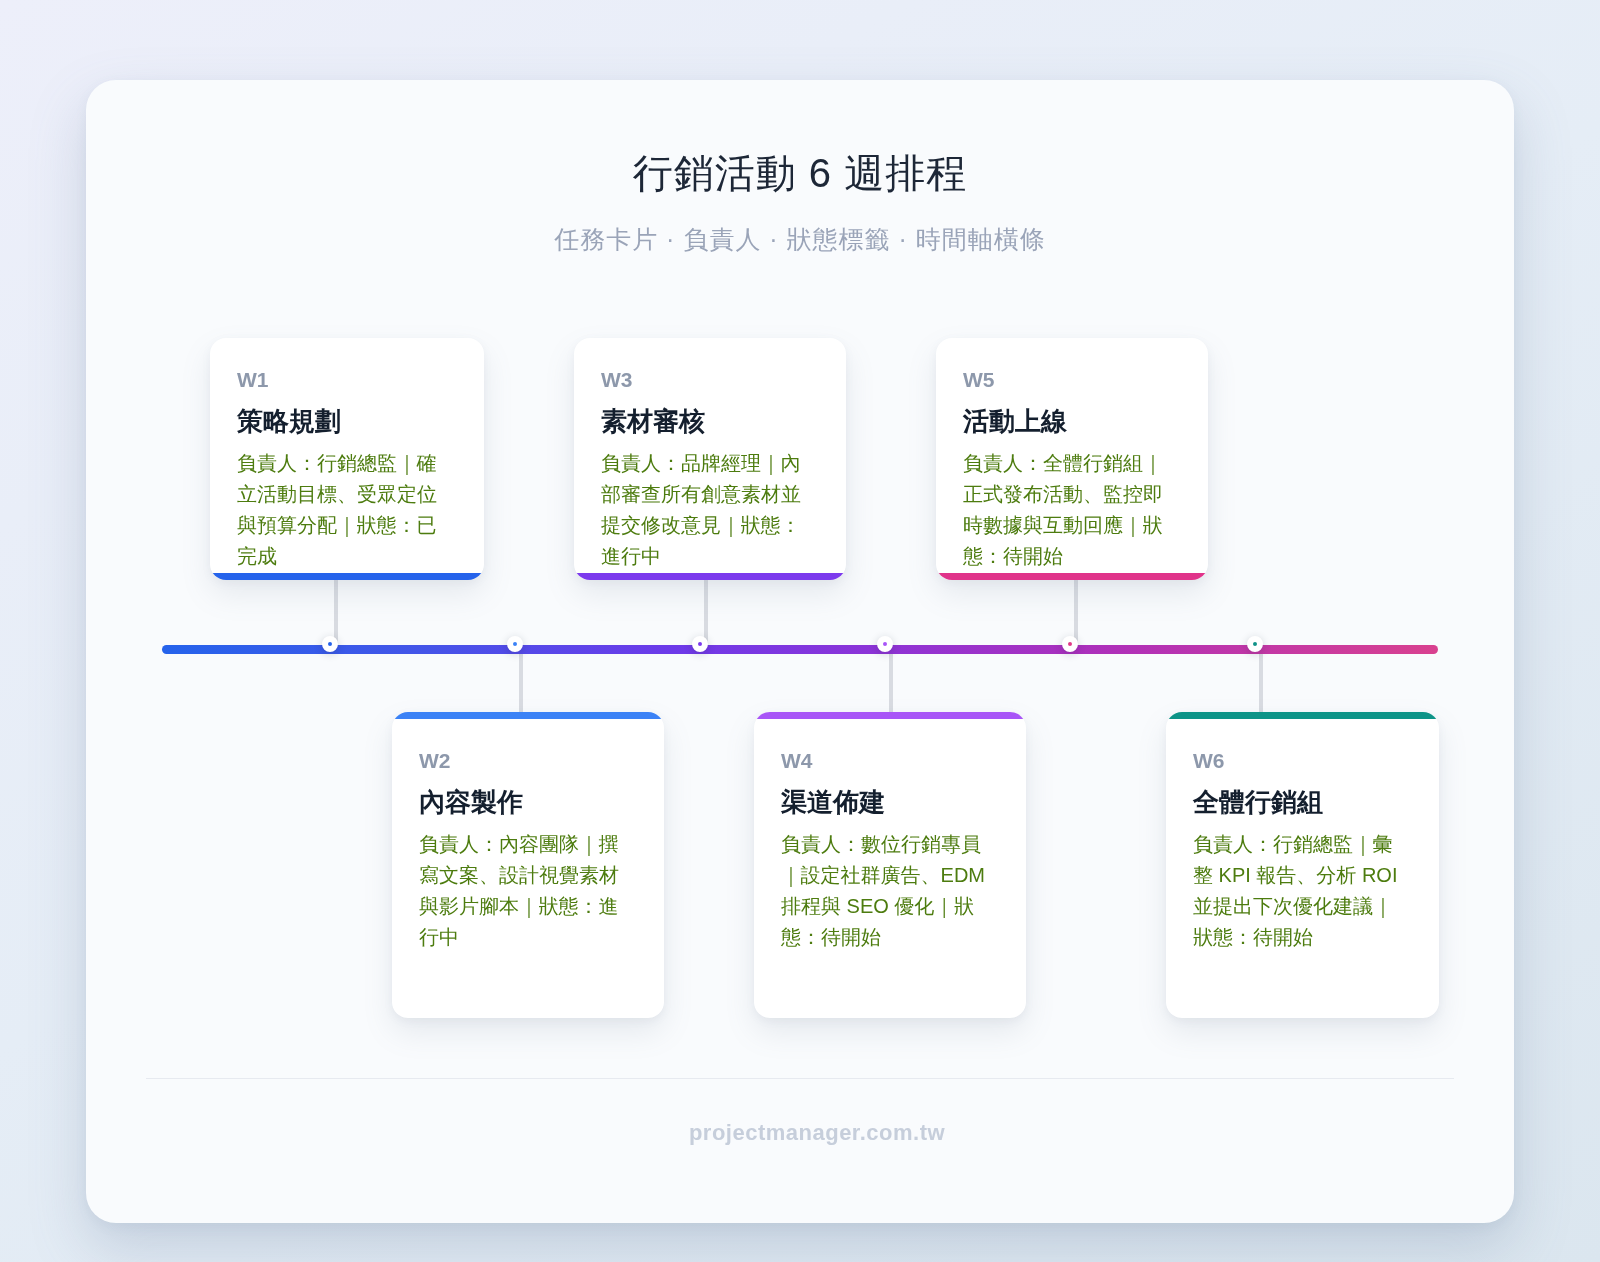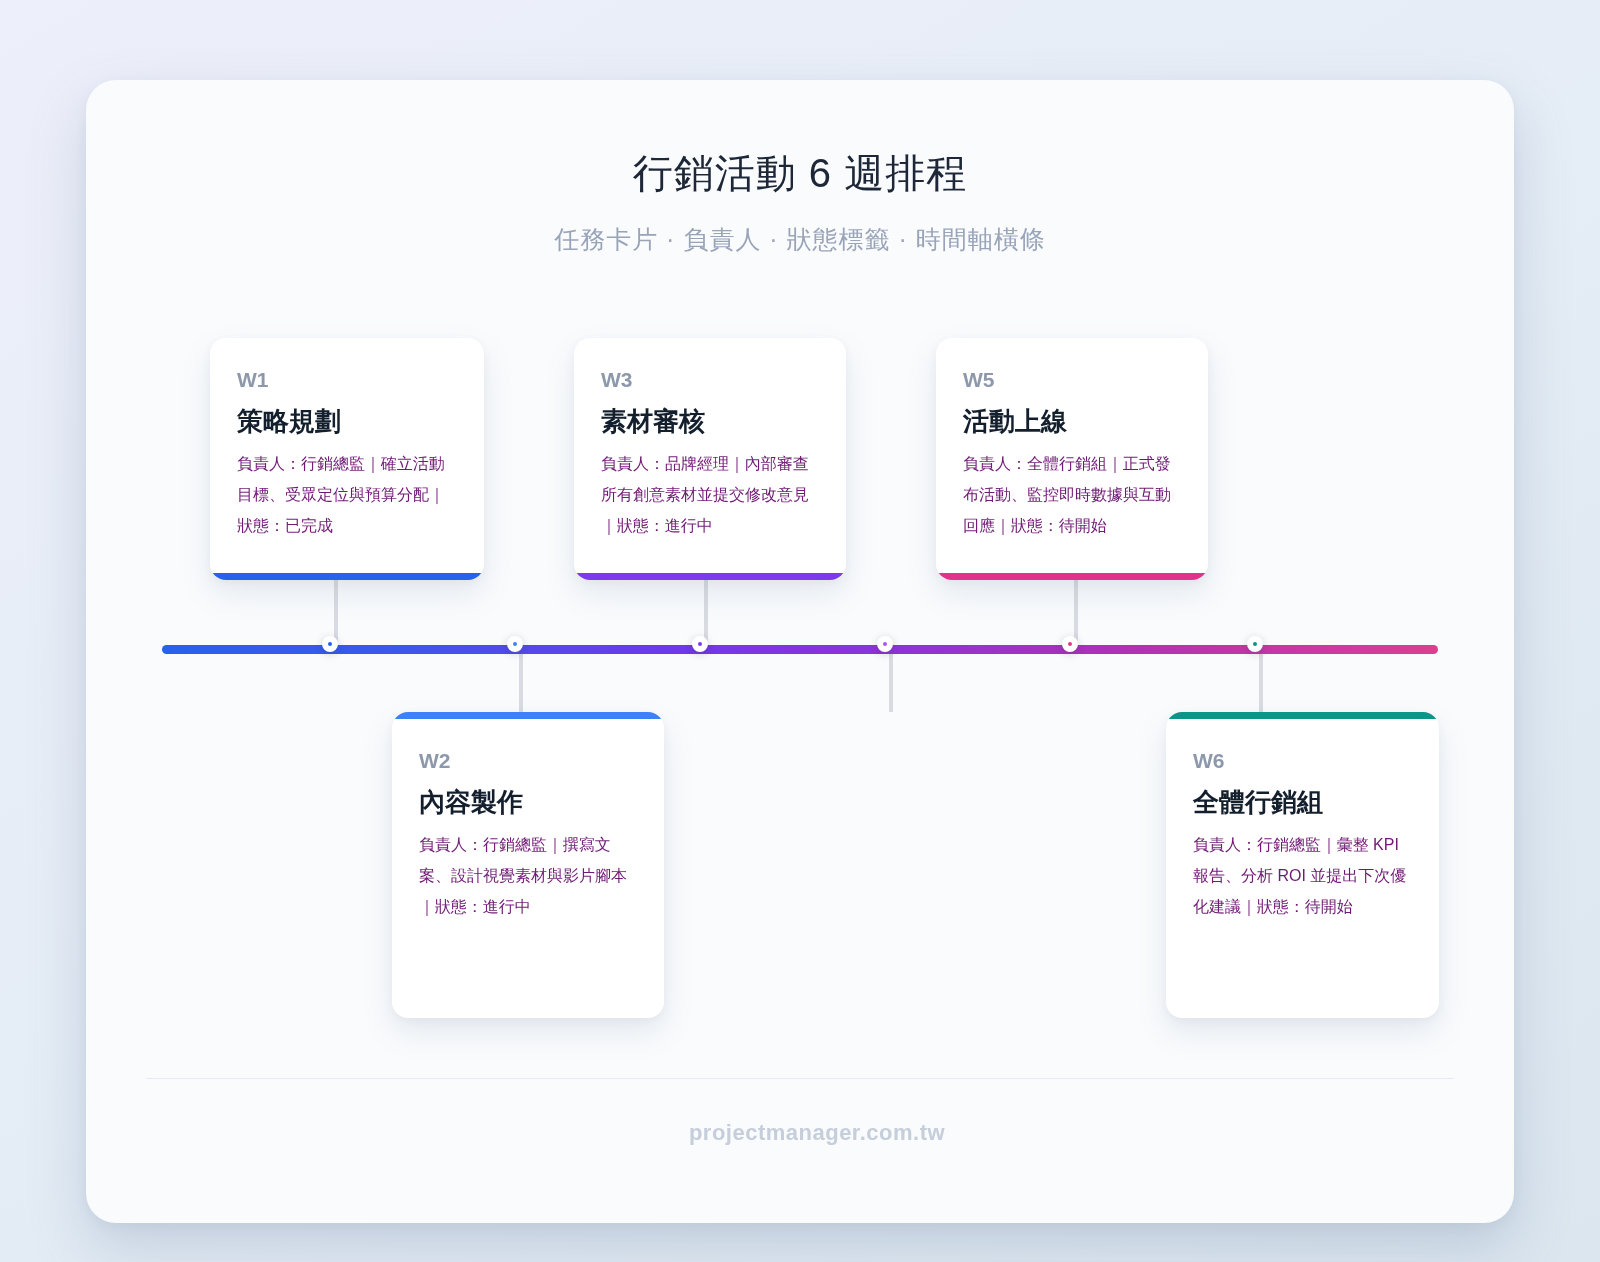--- a/index.html
+++ b/index.html
@@ -30,21 +30,21 @@
   .row-bottom { top:712px; height:306px; }
   .card-w1 { left:210px;  width:274px; }
   .card-w3 { left:574px;  width:272px; }
   .card-w5 { left:936px;  width:272px; }
   .card-w2 { left:392px;  width:272px; }
   .card-w4 { left:754px;  width:272px; }
   .card-w6 { left:1166px; width:273px; }
   .pad { padding:30px 30px 0 27px; }
   .week  { font-size:21px; font-weight:600; color:#8d98ab; }
   .card-title { font-size:26px; font-weight:700; color:#141f2e; margin-top:12px; }
-  .card-desc  { font-size:16px; color:#701a75; line-height:31px; margin-top:9px; }
+  .card-desc  { font-size:20px; color:#4d7c0f; line-height:31px; margin-top:9px; }
   .accent { position:absolute; left:0; right:0; height:7px; }
   .accent.b { bottom:0; }
   .accent.t { top:0; }
   .timeline-bar {
     position:absolute; left:162px; top:645px; width:1276px; height:9px; border-radius:6px;
     background:linear-gradient(90deg,#2563eb 0%,#4355e8 20%,#6d3ae9 40%,#8b34d8 55%,#b030b8 75%,#d9418f 100%);
   }
   .connector { position:absolute; width:4px; background:#d8dbe1; }
   .conn-up   { top:580px; height:66px; }
   .conn-down { top:654px; height:58px; }
@@ -112,24 +112,32 @@
       <div class="card-desc">負責人：全體行銷組｜正式發布活動、監控即時數據與互動回應｜狀態：待開始</div>
     </div>
     <div class="accent b" style="background-color: rgb(224, 51, 138);"></div>
   </div>
 
   <div class="card row-bottom card-w2">
     <div class="accent t" style="background-color: rgb(59, 130, 246);"></div>
     <div class="pad" style="padding-top:37px;">
       <div class="week">W2</div>
       <div class="card-title">內容製作</div>
-      <div class="card-desc">負責人：行銷總監｜撰寫文案、設計視覺素材與影片腳本｜狀態：進行中</div>
+      <div class="card-desc">負責人：內容團隊｜撰寫文案、設計視覺素材與影片腳本｜狀態：進行中</div>
     </div>
   </div>
 
+  <div class="card row-bottom card-w4">
+    <div class="accent t" style="background-color: rgb(168, 85, 247);"></div>
+    <div class="pad" style="padding-top:37px;">
+      <div class="week">W4</div>
+      <div class="card-title">渠道佈建</div>
+      <div class="card-desc">負責人：數位行銷專員｜設定社群廣告、EDM 排程與 SEO 優化｜狀態：待開始</div>
+    </div>
+  </div>
 
   <div class="card row-bottom card-w6">
     <div class="accent t" style="background-color: rgb(13, 148, 136);"></div>
     <div class="pad" style="padding-top:37px;">
       <div class="week">W6</div>
       <div class="card-title">全體行銷組</div>
       <div class="card-desc">負責人：行銷總監｜彙整 KPI 報告、分析 ROI 並提出下次優化建議｜狀態：待開始</div>
     </div>
   </div>
 

